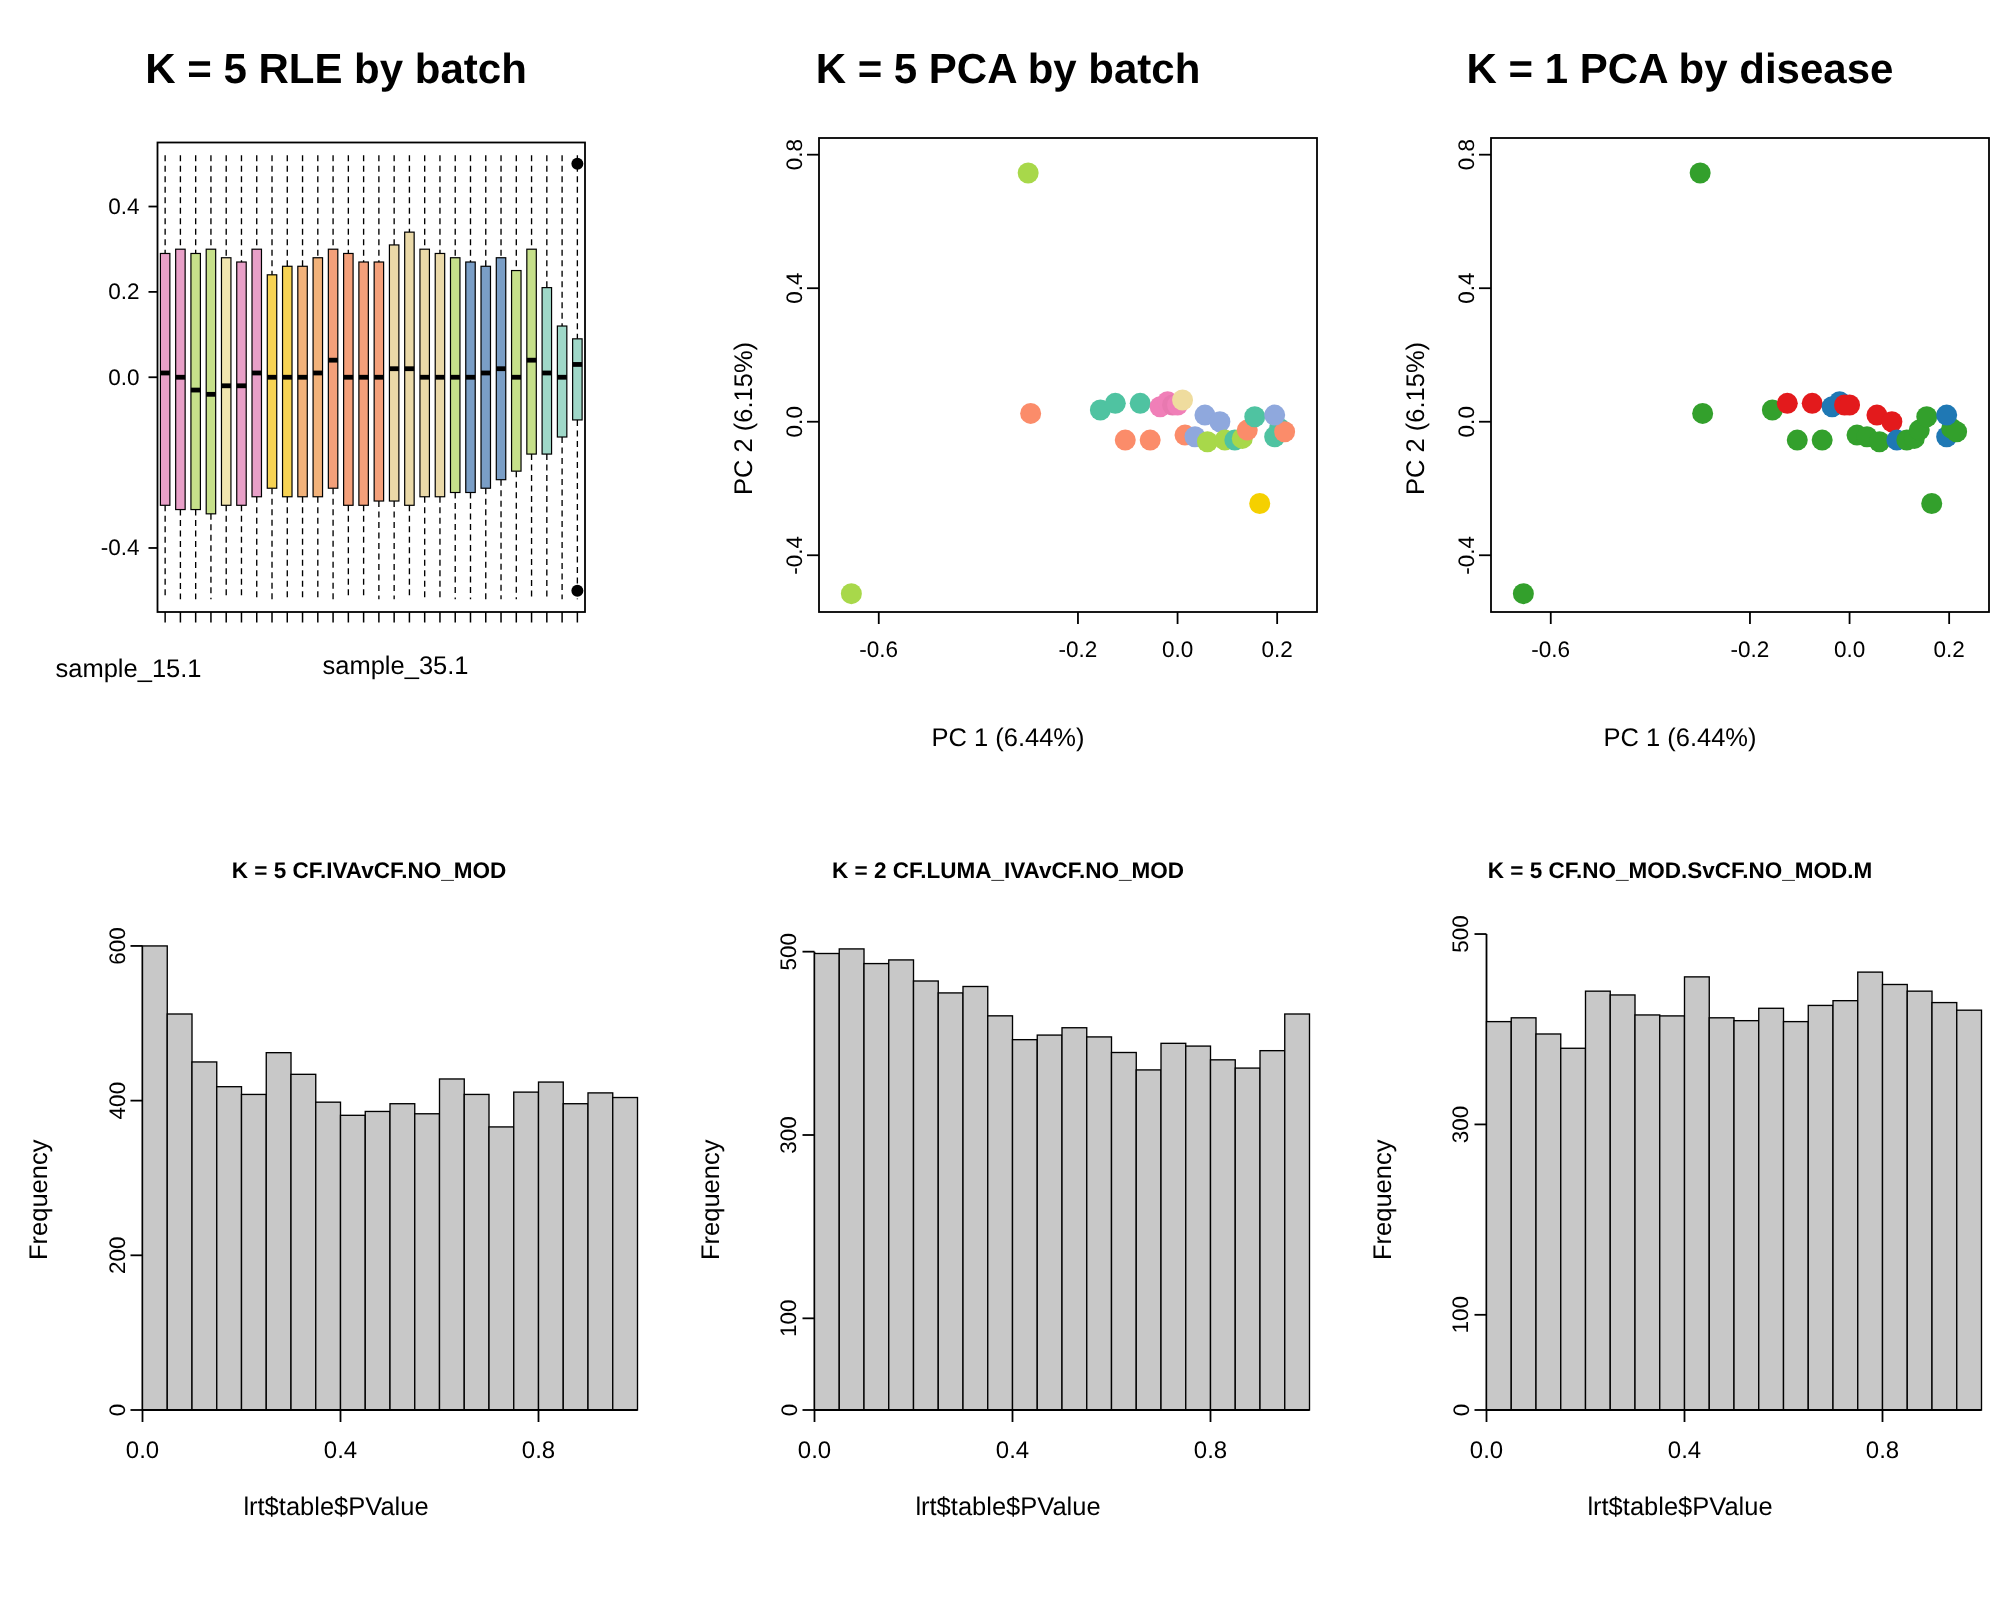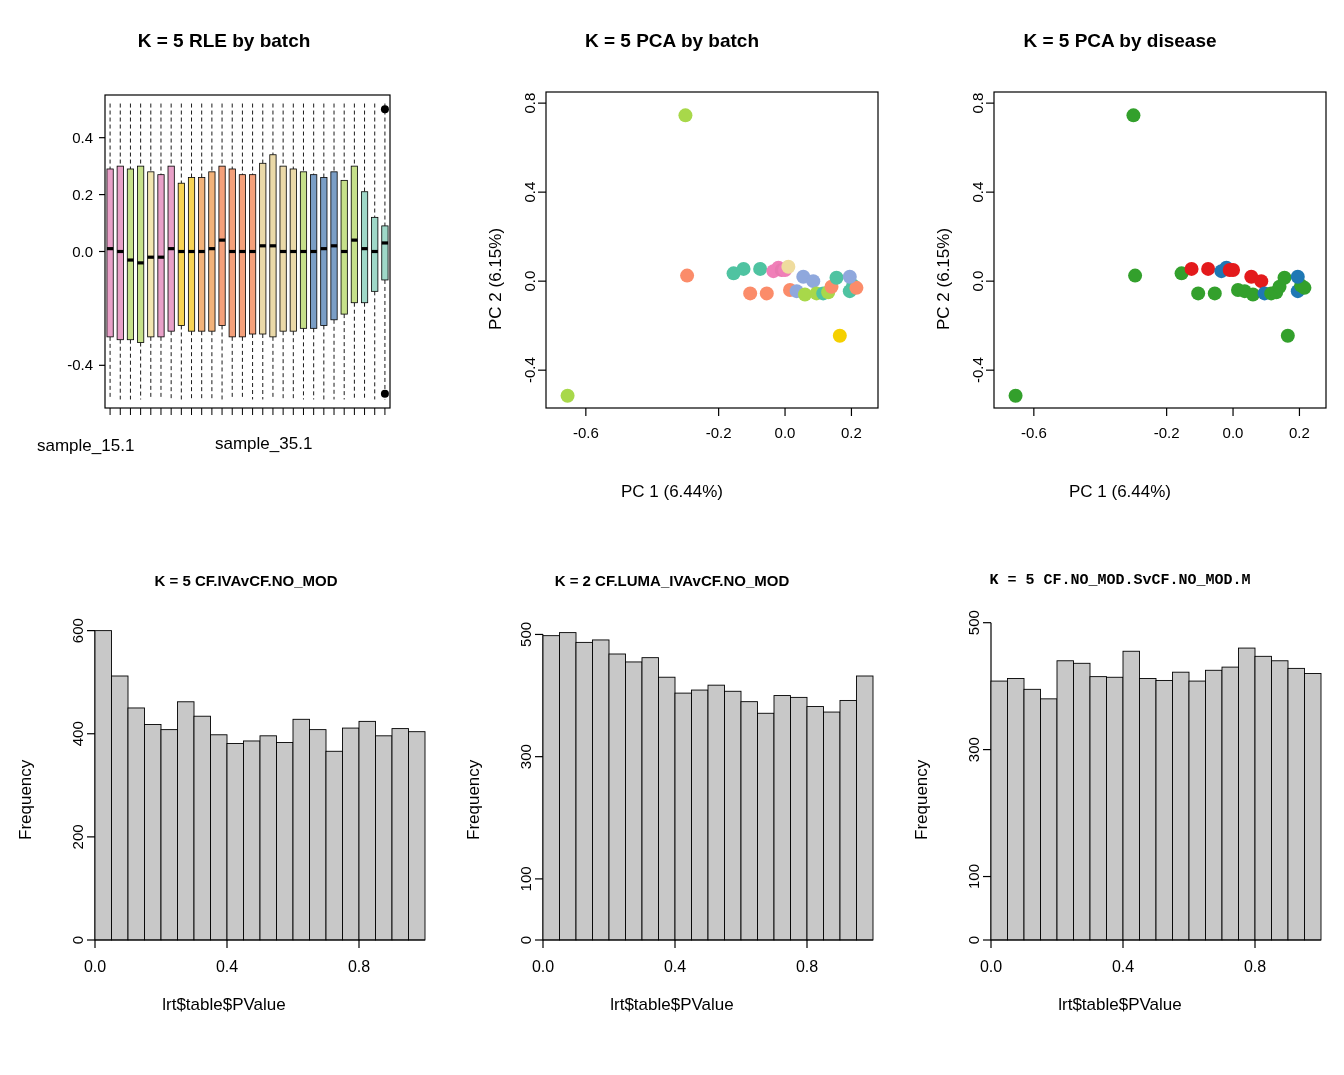--- a/index.html
+++ b/index.html
@@ -1,20 +1,20 @@
 <!DOCTYPE html>
 <html><head>
 <meta charset="utf-8">
 <style>
   html,body{margin:0;padding:0;background:#ffffff;}
   body{width:1344px;height:1075px;font-family:"Liberation Sans", sans-serif;color:#000;}
   .grid{display:grid;grid-template-columns:448px 448px 448px;grid-template-rows:540px 535px;width:1344px;height:1075px;}
   .cell{position:relative;}
   .title{position:absolute;left:0;right:0;text-align:center;font-weight:bold;}
-  .title.big{font-size:19px;top:30px;}
+  .title.big{font-size:28px;top:30px;}
   .title.small{font-size:15px;top:572px;}
   .axis-label{position:absolute;font-size:17px;}
   .vlabel{transform:rotate(-90deg);transform-origin:left top;white-space:nowrap;}
   svg{position:absolute;left:0;top:0;overflow:visible;}
   .axisline{stroke:#000;stroke-width:1.2;fill:none;}
   .boxrect{stroke:#000;stroke-width:0.8;}
   .whisk{stroke:#000;stroke-width:0.9;stroke-dasharray:4 3;}
   .med{stroke:#000;stroke-width:3.2;}
   .histbar{fill:#c8c8c8;stroke:#000;stroke-width:0.9;}
   .frame{fill:none;stroke:#000;stroke-width:1.2;}
@@ -230,21 +230,21 @@
         <circle cx="401.78000000000003" cy="291.16901408450707" r="7" fill="#4fc3a1"></circle>
         <circle cx="405.09999999999997" cy="285.6056338028169" r="7" fill="#4fc3a1"></circle>
         <circle cx="408.41999999999996" cy="287.830985915493" r="7" fill="#fb8c6a"></circle>
         <circle cx="401.78000000000003" cy="276.70422535211264" r="7" fill="#8fa8dd"></circle>
       </svg>
     <div class="axis-label" style="left:0;top:0;width:448px;text-align:center;position:absolute;top:482px;">PC 1 (6.44%)</div>
     <div class="axis-label vlabel" style="left:38px;top:330px;">PC 2 (6.15%)</div>
   </div>
 
   <div class="cell">
-    <div class="title big">K = 5 PCA by disease</div>
+    <div class="title big">K = 1 PCA by disease</div>
     <svg id="svg-pcad" width="448" height="540">
         <rect x="98" y="92" width="332" height="316" class="frame"></rect>
         <line x1="137.84" y1="408" x2="137.84" y2="416" stroke="#000" stroke-width="1.2"></line>
         <text x="137.84" y="438" font-size="15" font-family="Liberation Sans, sans-serif" fill="#000" text-anchor="middle">-0.6</text>
         <line x1="270.64" y1="408" x2="270.64" y2="416" stroke="#000" stroke-width="1.2"></line>
         <text x="270.64" y="438" font-size="15" font-family="Liberation Sans, sans-serif" fill="#000" text-anchor="middle">-0.2</text>
         <line x1="337.03999999999996" y1="408" x2="337.03999999999996" y2="416" stroke="#000" stroke-width="1.2"></line>
         <text x="337.03999999999996" y="438" font-size="15" font-family="Liberation Sans, sans-serif" fill="#000" text-anchor="middle">0.0</text>
         <line x1="403.44" y1="408" x2="403.44" y2="416" stroke="#000" stroke-width="1.2"></line>
         <text x="403.44" y="438" font-size="15" font-family="Liberation Sans, sans-serif" fill="#000" text-anchor="middle">0.2</text>
@@ -370,21 +370,21 @@
         <line x1="227" y1="400" x2="227" y2="408" stroke="#000" stroke-width="1.2"></line>
         <text x="227" y="432" font-size="16" font-family="Liberation Sans, sans-serif" fill="#000" text-anchor="middle">0.4</text>
         <line x1="359" y1="400" x2="359" y2="408" stroke="#000" stroke-width="1.2"></line>
         <text x="359" y="432" font-size="16" font-family="Liberation Sans, sans-serif" fill="#000" text-anchor="middle">0.8</text>
       </svg>
     <div class="axis-label" style="left:0;width:448px;text-align:center;position:absolute;top:455px;">lrt$table$PValue</div>
     <div class="axis-label vlabel" style="left:16px;top:300px;">Frequency</div>
   </div>
 
   <div class="cell">
-    <div class="title small" style="top:32px;font-family:Liberation Mono, monospace;">K = 5 CF.NO_MOD.SvCF.NO_MOD.M</div>
+    <div class="title small" style="top:32px;">K = 5 CF.NO_MOD.SvCF.NO_MOD.M</div>
     <svg id="svg-h3" width="448" height="535">
         <line x1="95" y1="400" x2="95" y2="82.69230769230768" class="axisline"></line>
         <line x1="87" y1="400" x2="95" y2="400" stroke="#000" stroke-width="1.2"></line>
         <text x="78" y="400" font-size="15" font-family="Liberation Sans, sans-serif" fill="#000" text-anchor="middle" transform="rotate(-90 78 400)" dy="5">0</text>
         <line x1="87" y1="336.53846153846155" x2="95" y2="336.53846153846155" stroke="#000" stroke-width="1.2"></line>
         <text x="78" y="336.53846153846155" font-size="15" font-family="Liberation Sans, sans-serif" fill="#000" text-anchor="middle" transform="rotate(-90 78 336.53846153846155)" dy="5">100</text>
         <line x1="87" y1="209.61538461538464" x2="95" y2="209.61538461538464" stroke="#000" stroke-width="1.2"></line>
         <text x="78" y="209.61538461538464" font-size="15" font-family="Liberation Sans, sans-serif" fill="#000" text-anchor="middle" transform="rotate(-90 78 209.61538461538464)" dy="5">300</text>
         <line x1="87" y1="82.69230769230768" x2="95" y2="82.69230769230768" stroke="#000" stroke-width="1.2"></line>
         <text x="78" y="82.69230769230768" font-size="15" font-family="Liberation Sans, sans-serif" fill="#000" text-anchor="middle" transform="rotate(-90 78 82.69230769230768)" dy="5">500</text>

